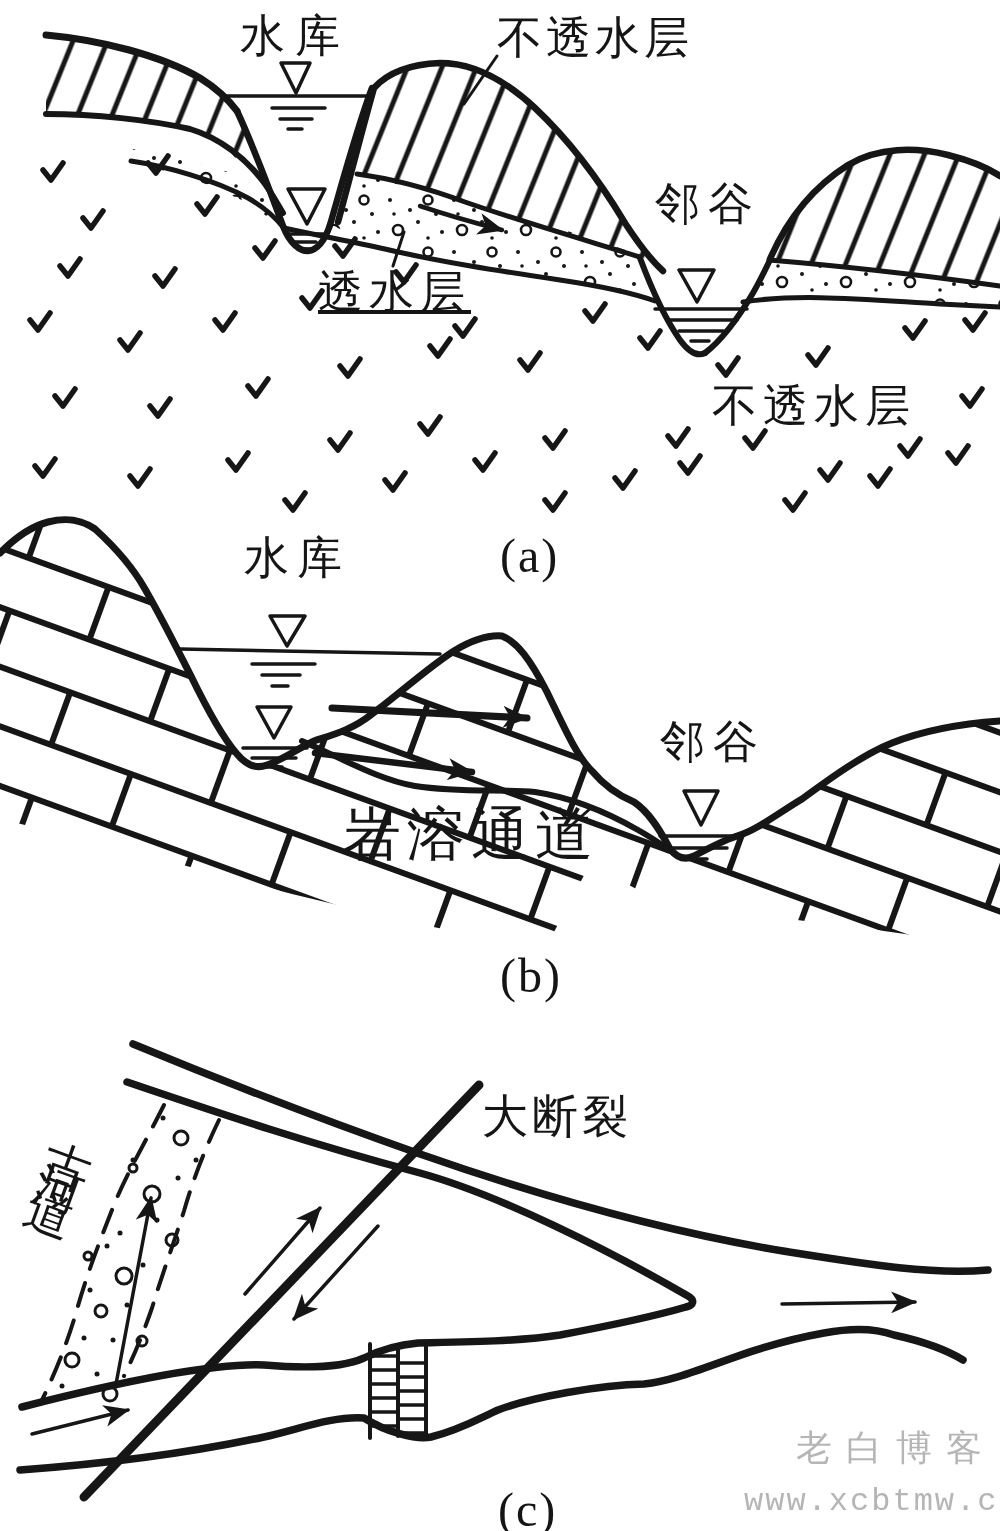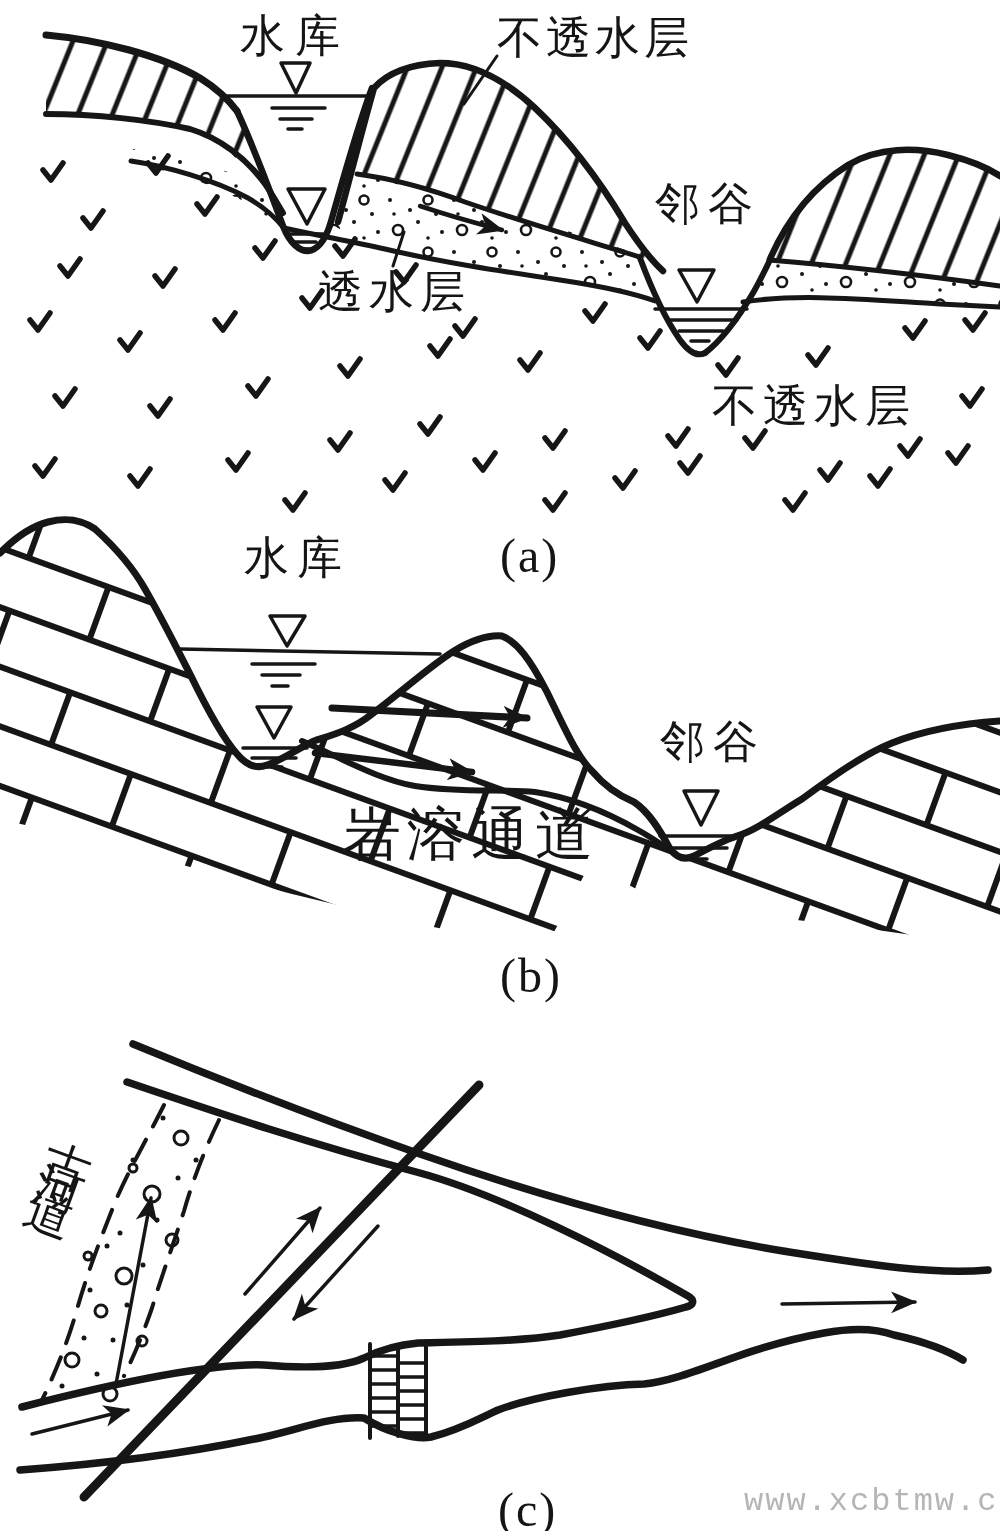--- a/index.html
+++ b/index.html
@@ -232,36 +232,38 @@
     <path stroke-width="9" d="M479,1077 L84,1489"></path>
     <path stroke-width="3.5" marker-end="url(#ah)" d="M245,1286 L320,1200"></path>
     <path stroke-width="3.5" marker-end="url(#ah)" d="M378,1218 L294,1311"></path>
   </g>
 </svg>
 
   <div class="lbl" style="left:240px;top:6px;font-size:45px;letter-spacing:10px;">水库</div>
 
   <div class="lbl" style="left:497px;top:8px;font-size:45px;letter-spacing:4px;">不透水层</div>
 
-  <div class="lbl" style="left:318px;top:262px;font-size:45px;letter-spacing:6px;">透水层</div>
+  <div class="lbl" style="left:318px;top:262px;font-size:45px;letter-spacing:6px;text-decoration:underline;">透水层</div>
 
   <div class="lbl" style="left:655px;top:174px;font-size:45px;letter-spacing:8px;">邻谷</div>
 
   <div class="lbl" style="left:712px;top:376px;font-size:45px;letter-spacing:6px;">不透水层</div>
 
   <div class="lbl" style="left:500px;top:524px;font-size:48px;letter-spacing:2px;">(a)</div>
 
   <div class="lbl" style="left:244px;top:528px;font-size:45px;letter-spacing:8px;">水库</div>
 
   <div class="lbl" style="left:660px;top:712px;font-size:45px;letter-spacing:8px;">邻谷</div>
 
   <div class="lbl" style="left:343px;top:798px;font-size:58px;letter-spacing:6px;">岩溶通道</div>
 
   <div class="lbl" style="left:500px;top:944px;font-size:48px;letter-spacing:2px;">(b)</div>
 
   <div class="lbl vert" style="left:64px;top:1100px;font-size:48px;letter-spacing:26px;">古河道</div>
 
+  <div class="lbl" style="left:482px;top:1086px;font-size:46px;letter-spacing:4px;">大断裂</div>
 
   <div class="lbl" style="left:498px;top:1478px;font-size:48px;letter-spacing:2px;">(c)</div>
 
+  <div class="lbl wm" style="left:796px;top:1422px;font-size:36px;letter-spacing:14px;">老白博客</div>
 
   <div class="lbl wm" style="left:744px;top:1478px;font-size:32px;letter-spacing:2px;font-family:'Liberation Mono','DejaVu Sans Mono',monospace;">www.xcbtmw.com</div>
 </div>
 
 </body></html>

